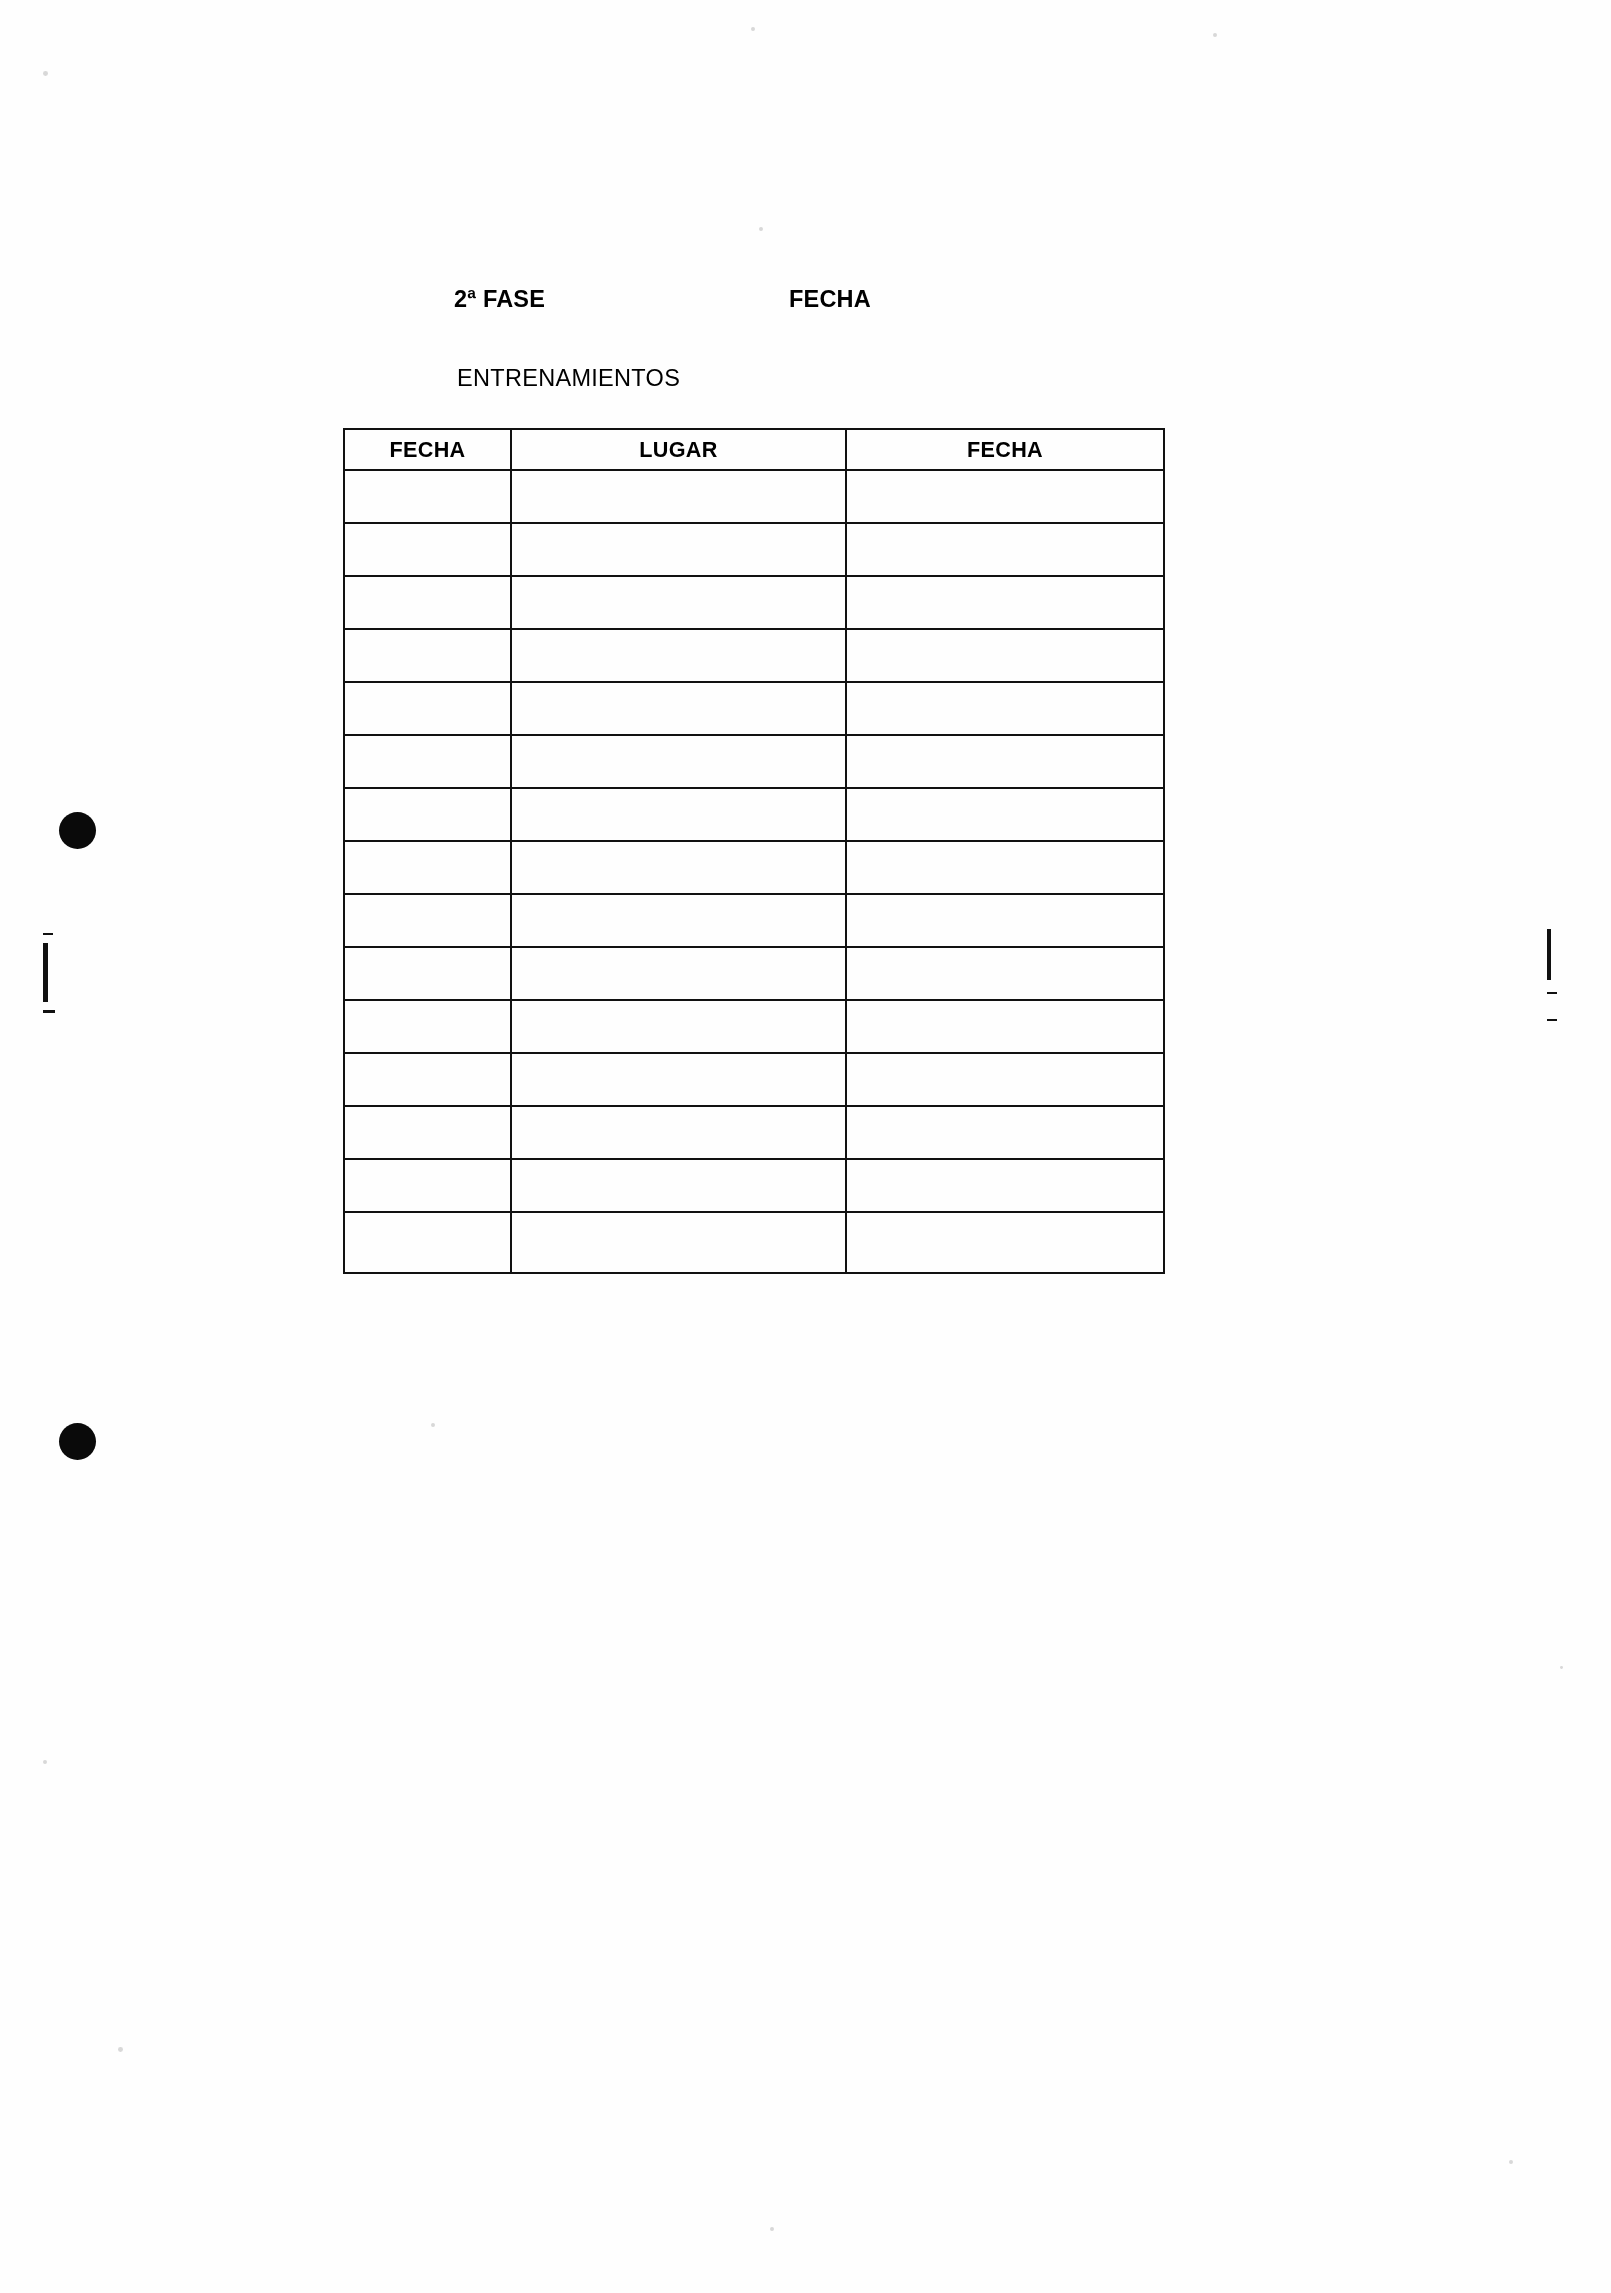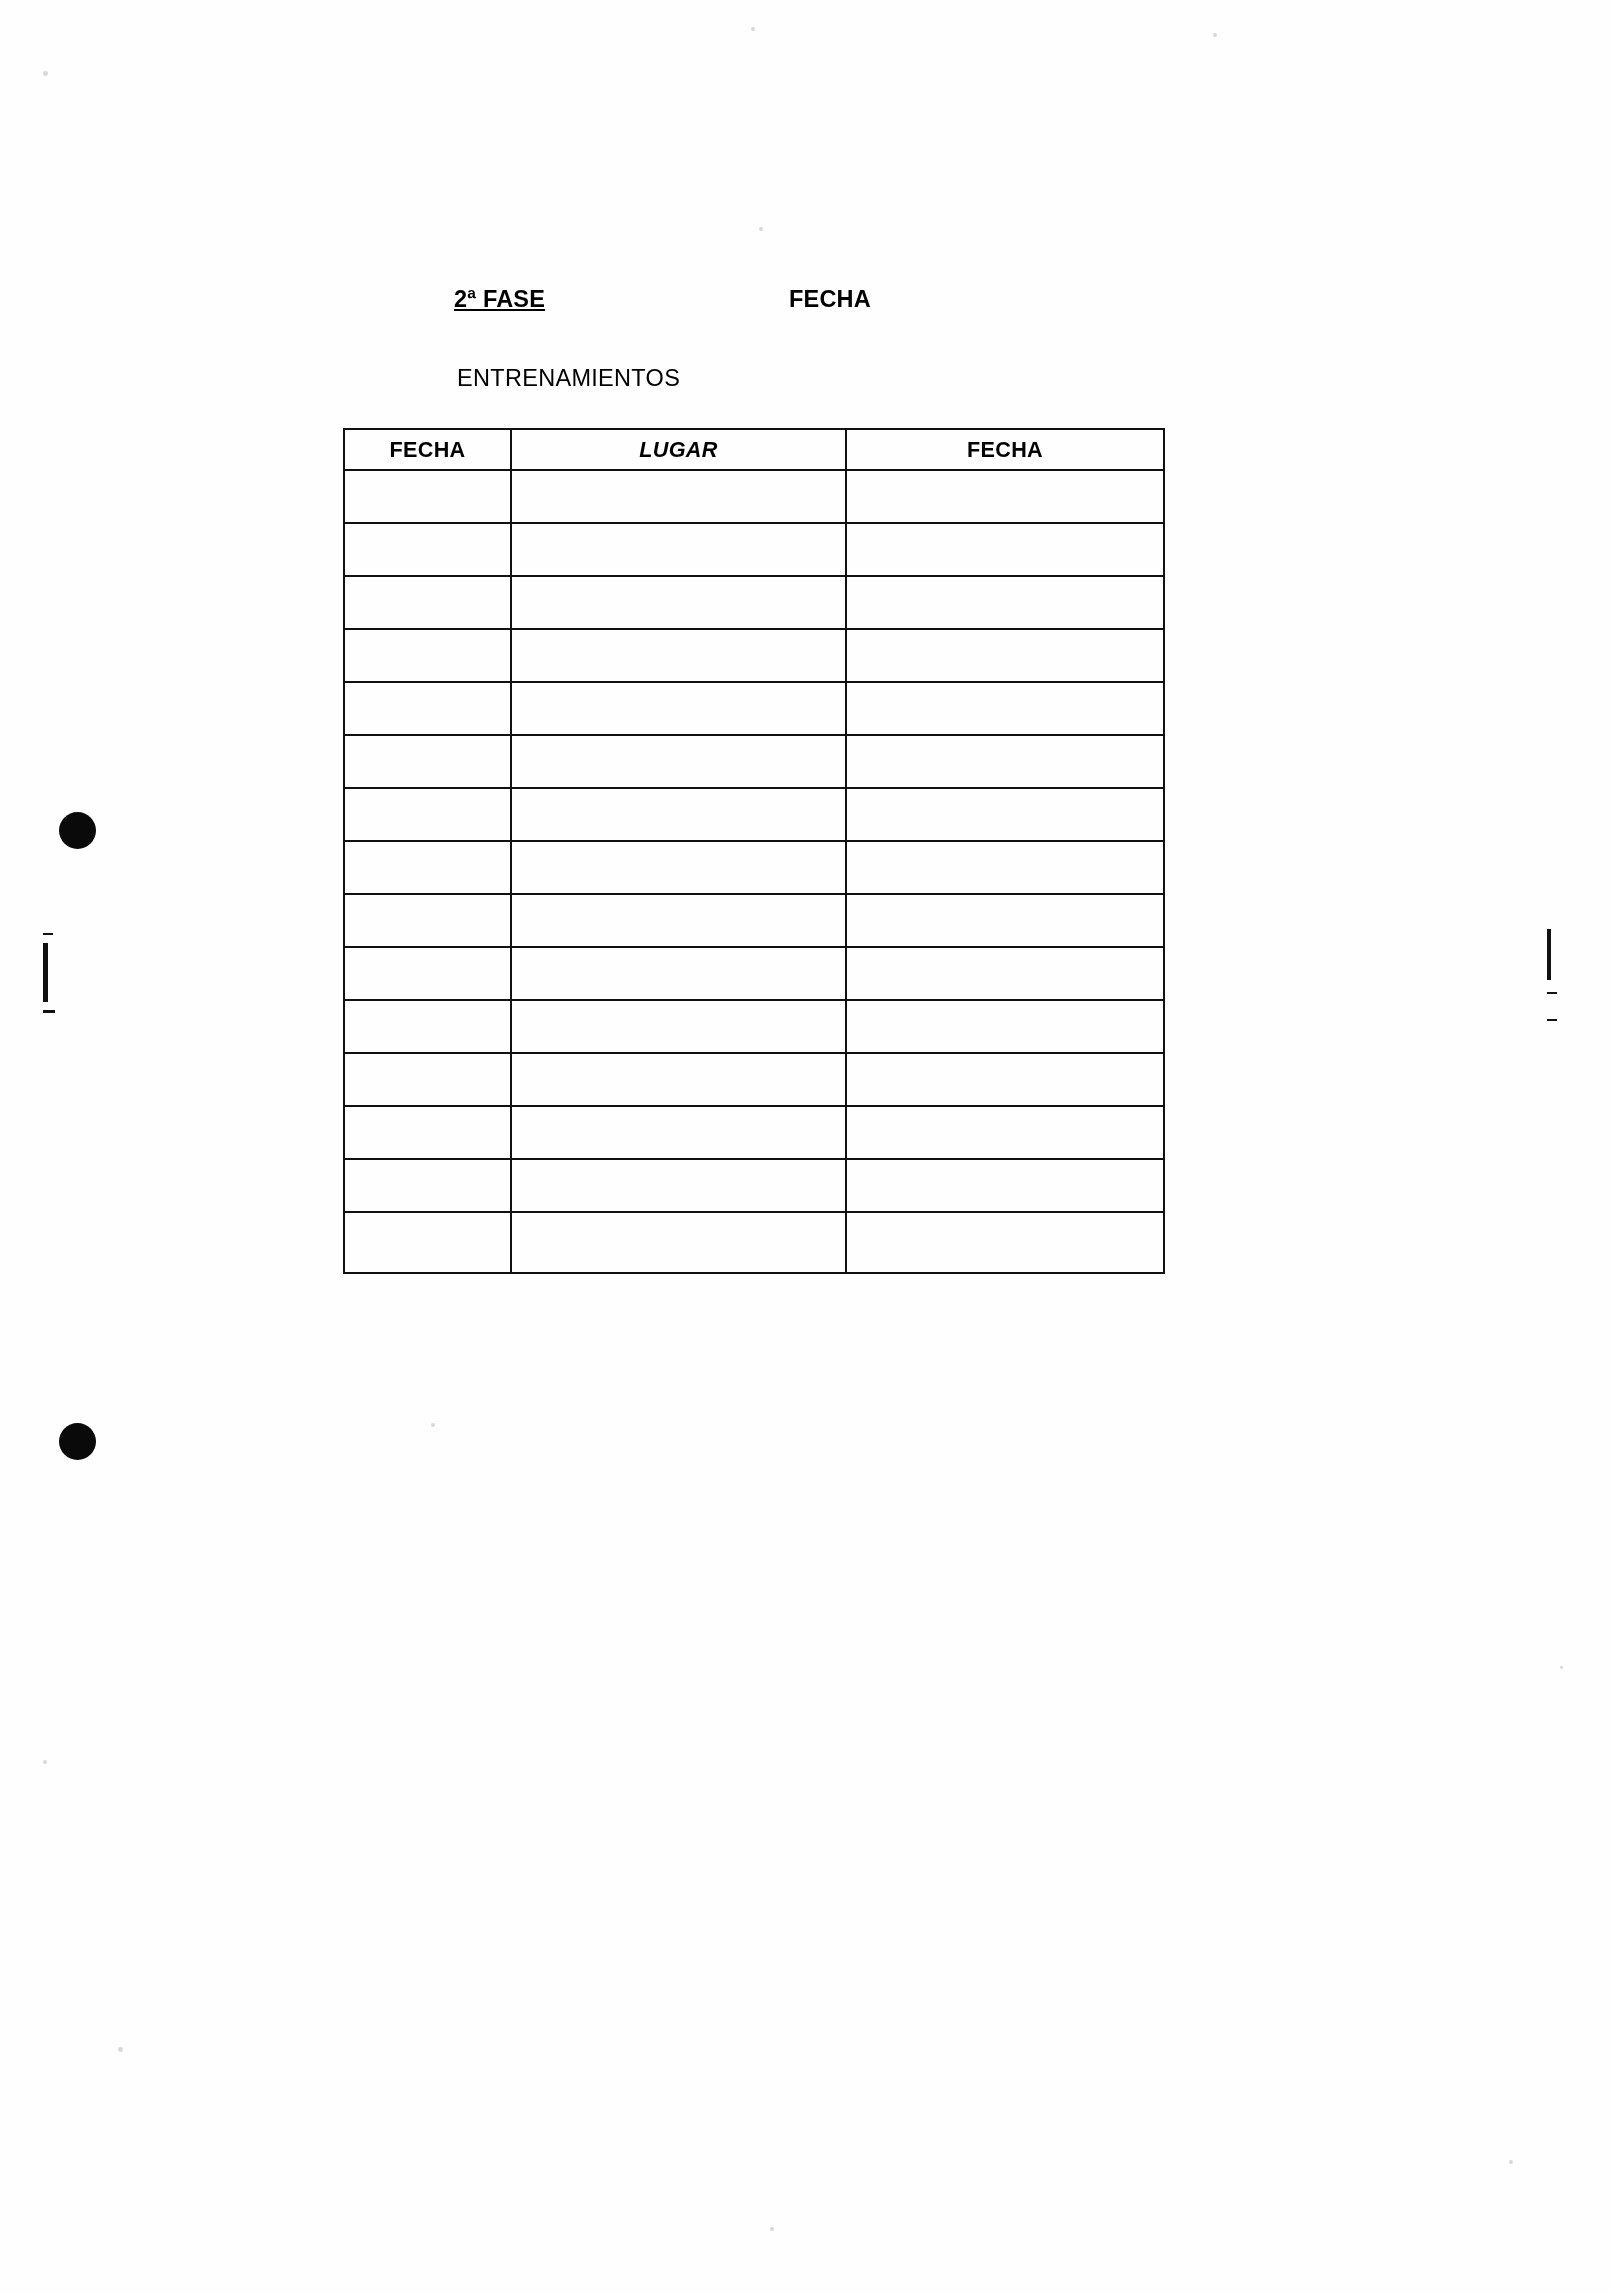--- a/index.html
+++ b/index.html
@@ -54,21 +54,20 @@
     height: 33px;
   }
   .hdr-phase {
     position: absolute;
     left: 0;
     top: 0;
     font-size: 23.5px;
     font-weight: bold;
     letter-spacing: 0.2px;
     white-space: nowrap;
-    text-decoration: underline;
   }
   .hdr-date {
     position: absolute;
     left: 335px;
     top: 0;
     font-size: 23.5px;
     font-weight: bold;
     letter-spacing: 0.2px;
     white-space: nowrap;
   }
@@ -101,21 +100,21 @@
     font-size: 21.6px;
     font-weight: bold;
     text-align: center;
     vertical-align: middle;
     letter-spacing: 0.3px;
   }
   .grid-table td {
     height: 51px;
   }
   .col-fecha { width: 165px; }
-  .col-lugar { width: 333px; font-style: italic; }
+  .col-lugar { width: 333px; }
   .col-rival { width: 316px; }
   .row-tall td { height: 59px; }
 </style>
 </head>
 <body>
 
 <div class="page-scan">
 
   <div class="punch-hole" style="left:59px; top:812px;"></div>
   <div class="punch-hole" style="left:59px; top:1423px;"></div>

